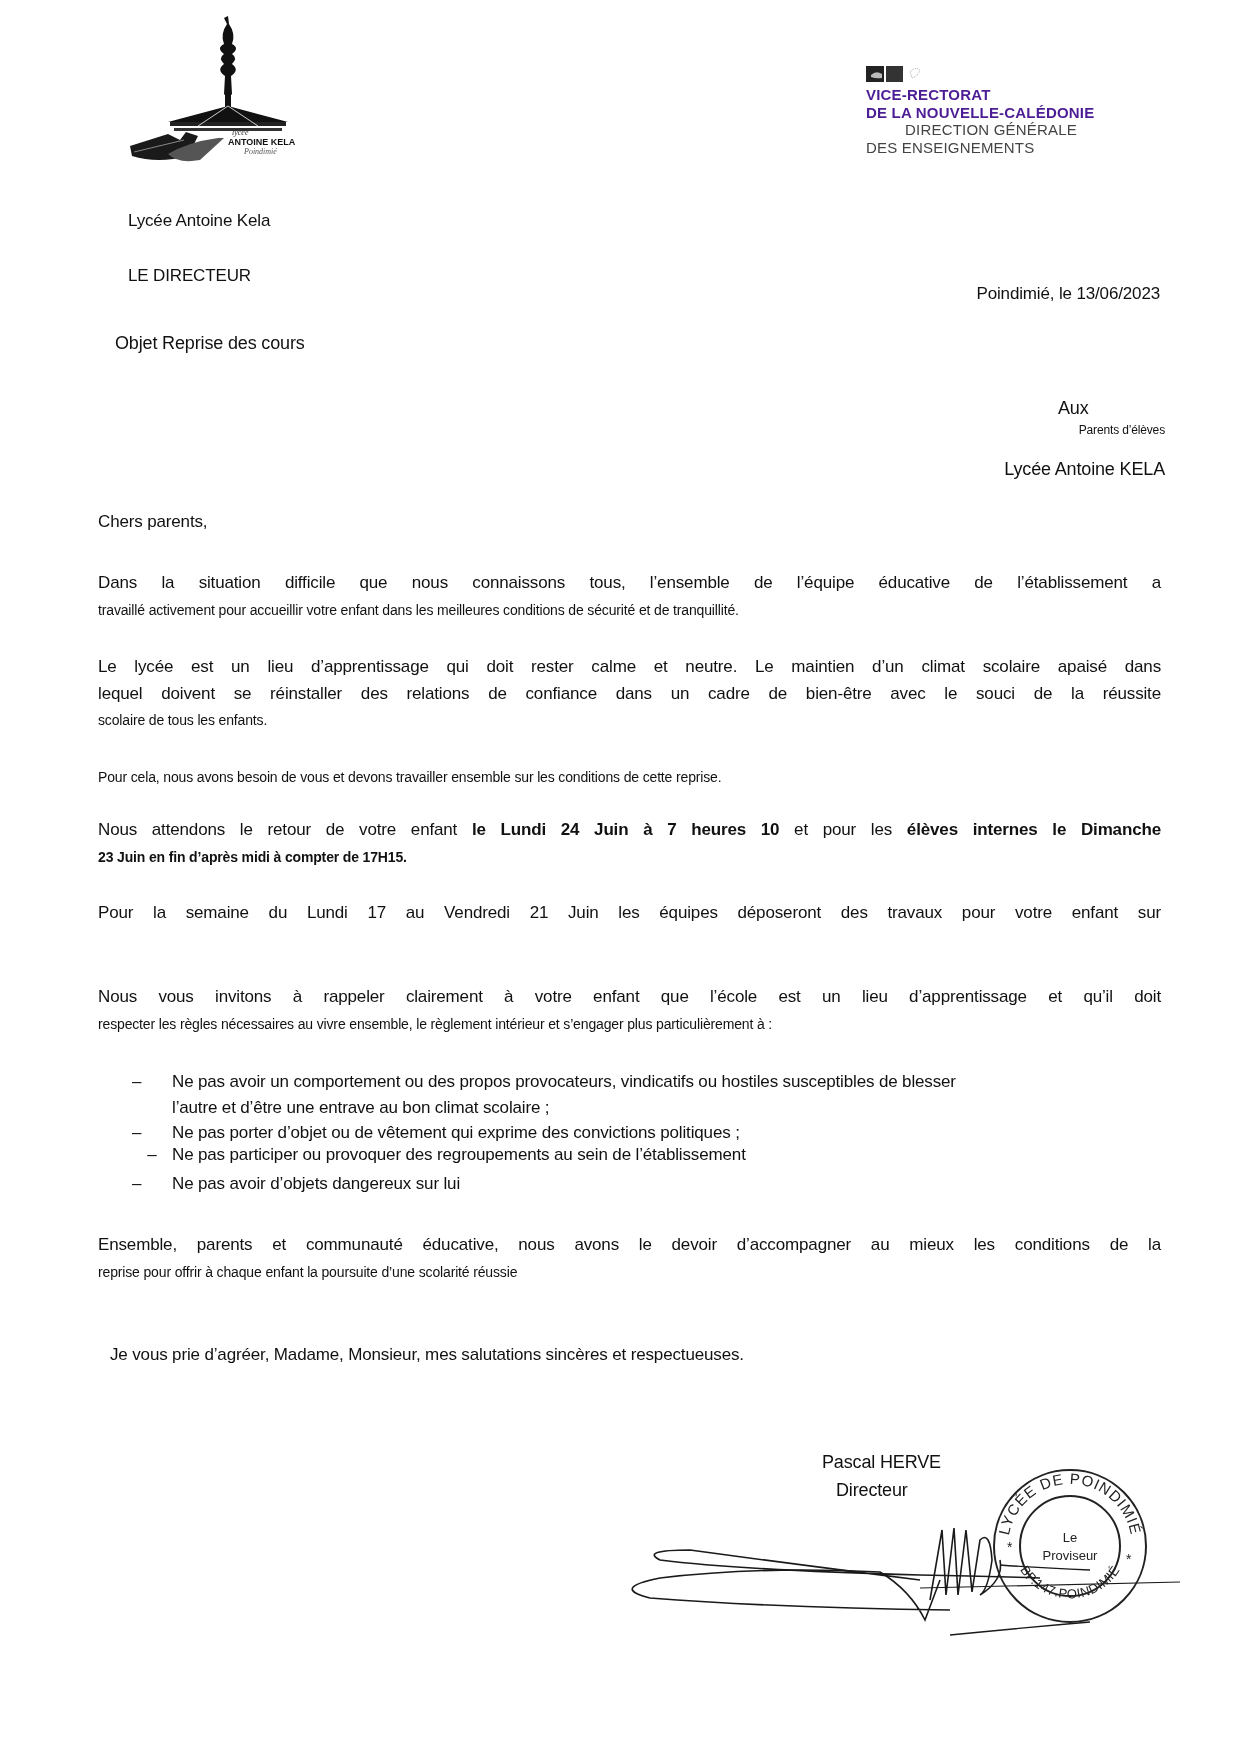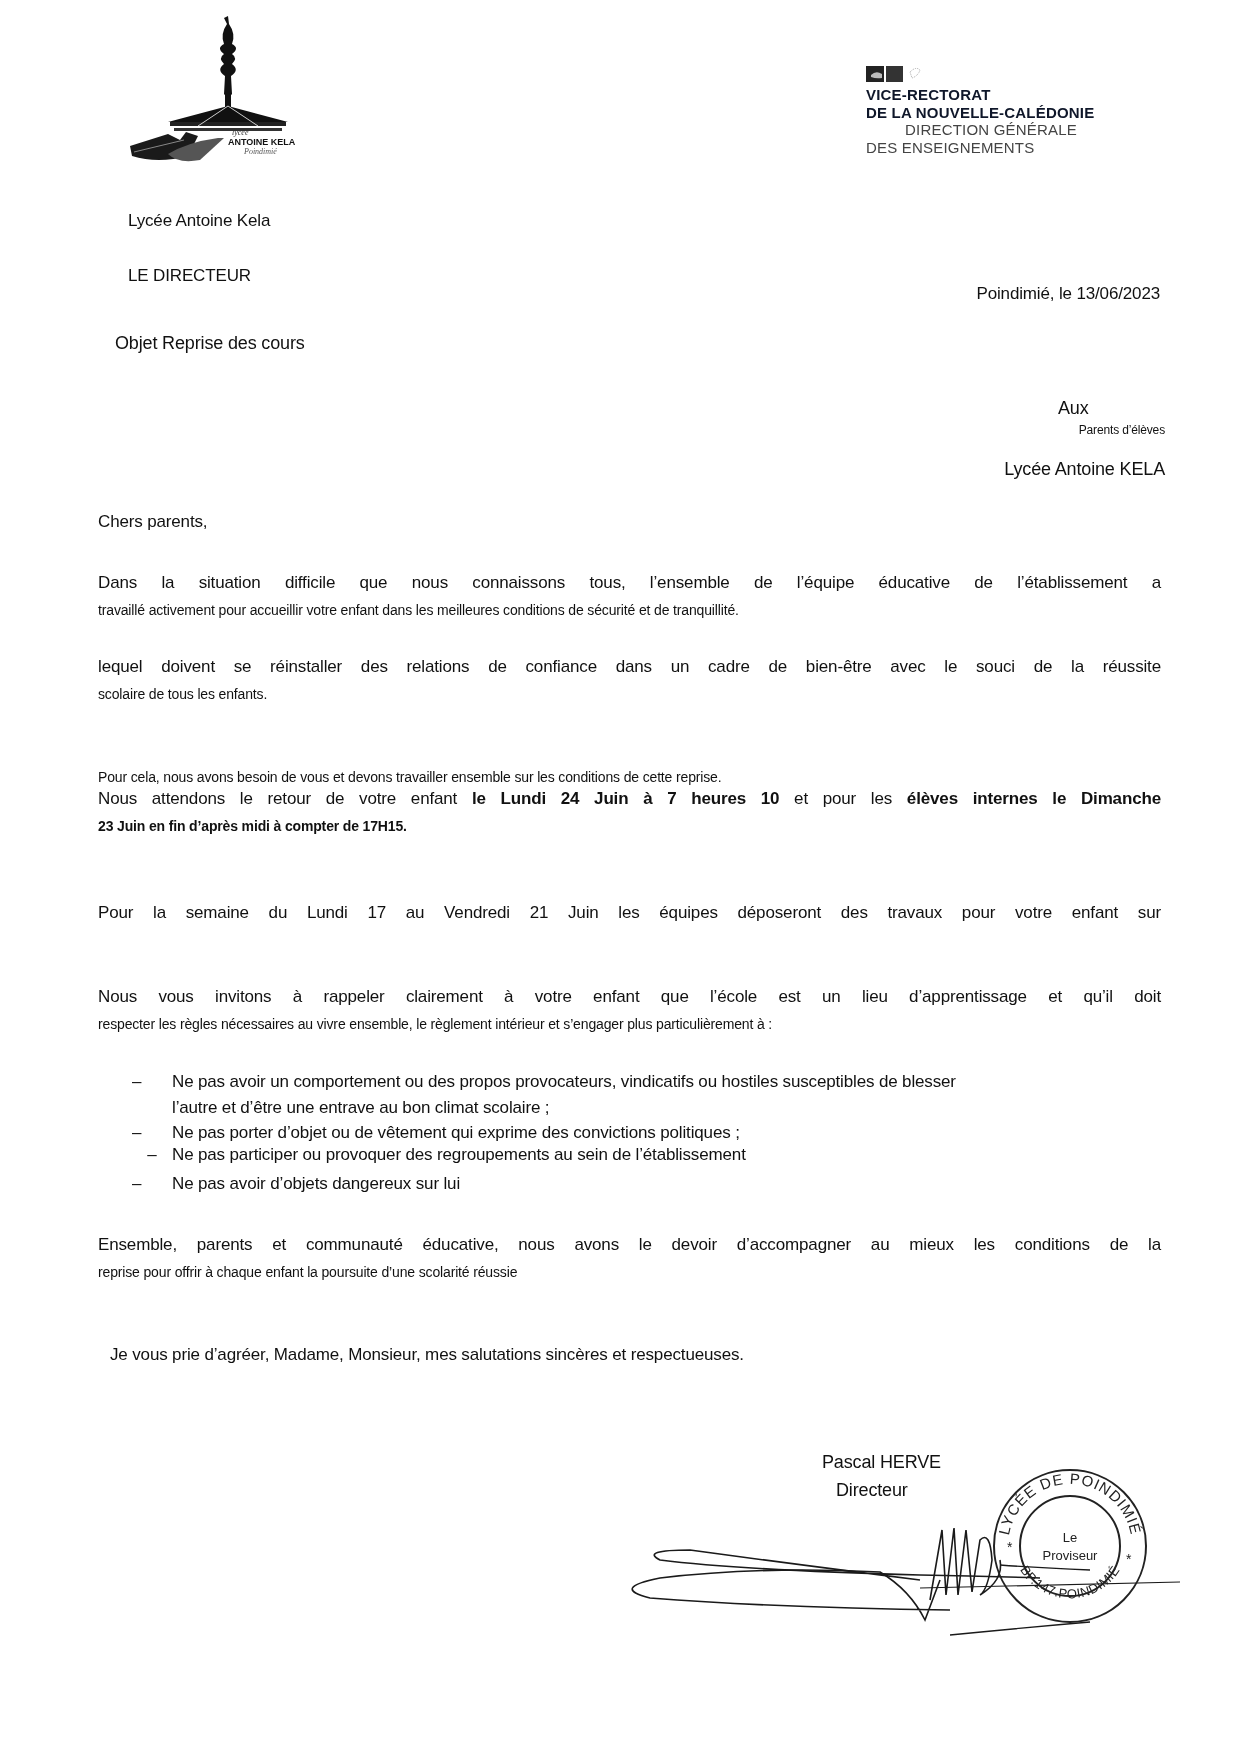--- a/index.html
+++ b/index.html
@@ -9,21 +9,21 @@
   }
   .abs { position: absolute; }
   .t { font-size: 17px; line-height: 20px; white-space: nowrap; letter-spacing: -0.15px; }
   .b { font-weight: normal; }
   .just-line { display: block; text-align: justify; text-align-last: justify; width: 1063px; height: 26.5px; line-height: 26.5px; font-size: 17px; letter-spacing: -0.15px; white-space: normal; }
   .last-line { display: block; height: 26.5px; line-height: 26.5px; font-size: 14px; letter-spacing: -0.15px; white-space: nowrap; }
   .para { position: absolute; left: 98px; width: 1063px; }
   .bullet-row { position: absolute; left: 132px; font-size: 17px; letter-spacing: -0.15px; white-space: nowrap; height: 25.5px; line-height: 25.5px; }
   .bullet-dash { display: inline-block; width: 40px; }
   .vr { position: absolute; left: 866px; font-size: 15px; line-height: 17.5px; white-space: nowrap; letter-spacing: 0.2px; }
-  .vr .bold { font-weight: bold; color: #0f172a; }
+  .vr .bold { font-weight: bold; color: #4c1d95; }
   .vr .light { color: #444; font-weight: normal; }
 </style>
 </head>
 <body>
 
 <div class="abs" style="left:128px; top:14px; width:210px; height:150px;">
   <svg width="210" height="150" viewBox="0 0 210 150">
 
     <path d="M96 4 L100 2 L101 10 Q108 20 104 30 Q112 34 104 40 Q110 44 104 50 Q112 56 103 62 L104 80 Q100 86 96 80 L97 62 Q88 56 96 50 Q90 44 96 40 Q88 34 96 30 Q92 20 99 10 Z" fill="#111"></path>
     <rect x="97" y="80" width="6" height="18" fill="#111"></rect>
@@ -68,29 +68,30 @@
 <div class="abs t b" style="right:75px; top:459px; font-size:18px;">Lycée Antoine KELA</div>
 
 <div class="abs t" style="left:98px; top:512px;">Chers parents,</div>
 
 <div class="para" style="top:570px;">
   <span class="just-line">Dans la situation difficile que nous connaissons tous, l’ensemble de l’équipe éducative de l’établissement a</span>
   <span class="last-line">travaillé activement pour accueillir votre enfant dans les meilleures conditions de sécurité et de tranquillité.</span>
 </div>
 
 <div class="para" style="top:654px;">
+  <span class="just-line">Le lycée est un lieu d’apprentissage qui doit rester calme et neutre. Le maintien d’un climat scolaire apaisé dans</span>
   <span class="just-line">lequel doivent se réinstaller des relations de confiance dans un cadre de bien-être avec le souci de la réussite</span>
   <span class="last-line">scolaire de tous les enfants.</span>
 </div>
 
 <div class="para" style="top:764px;">
   <span class="last-line">Pour cela, nous avons besoin de vous et devons travailler ensemble sur les conditions de cette reprise.</span>
 </div>
 
-<div class="para" style="top:786px;">
+<div class="para" style="top:817px;">
   <span class="just-line"><span>Nous attendons le retour de votre enfant </span><b>le Lundi 24 Juin  à 7 heures 10</b><span> et pour les </span><b>élèves internes le Dimanche</b></span>
   <b class="last-line">23 Juin en fin d’après midi à compter de 17H15.</b>
 </div>
 
 <div class="para" style="top:900px;">
   <span class="just-line">Pour la semaine du Lundi 17 au Vendredi 21 Juin les équipes déposeront des travaux pour votre enfant sur</span>
 </div>
 
 <div class="para" style="top:984px;">
   <span class="just-line">Nous vous invitons à rappeler clairement à votre enfant que l’école est un lieu d’apprentissage et qu’il doit</span>

